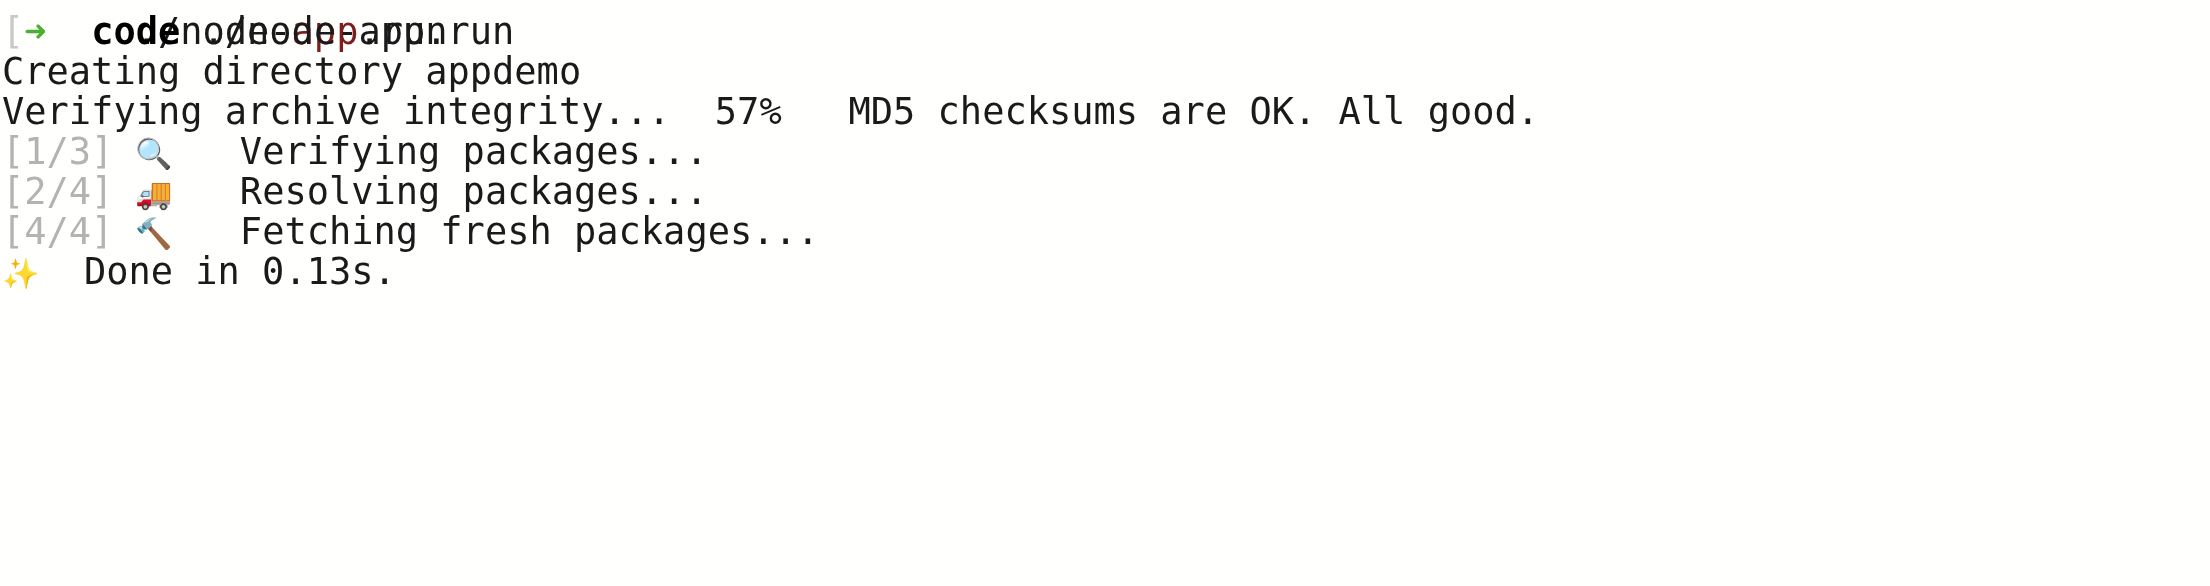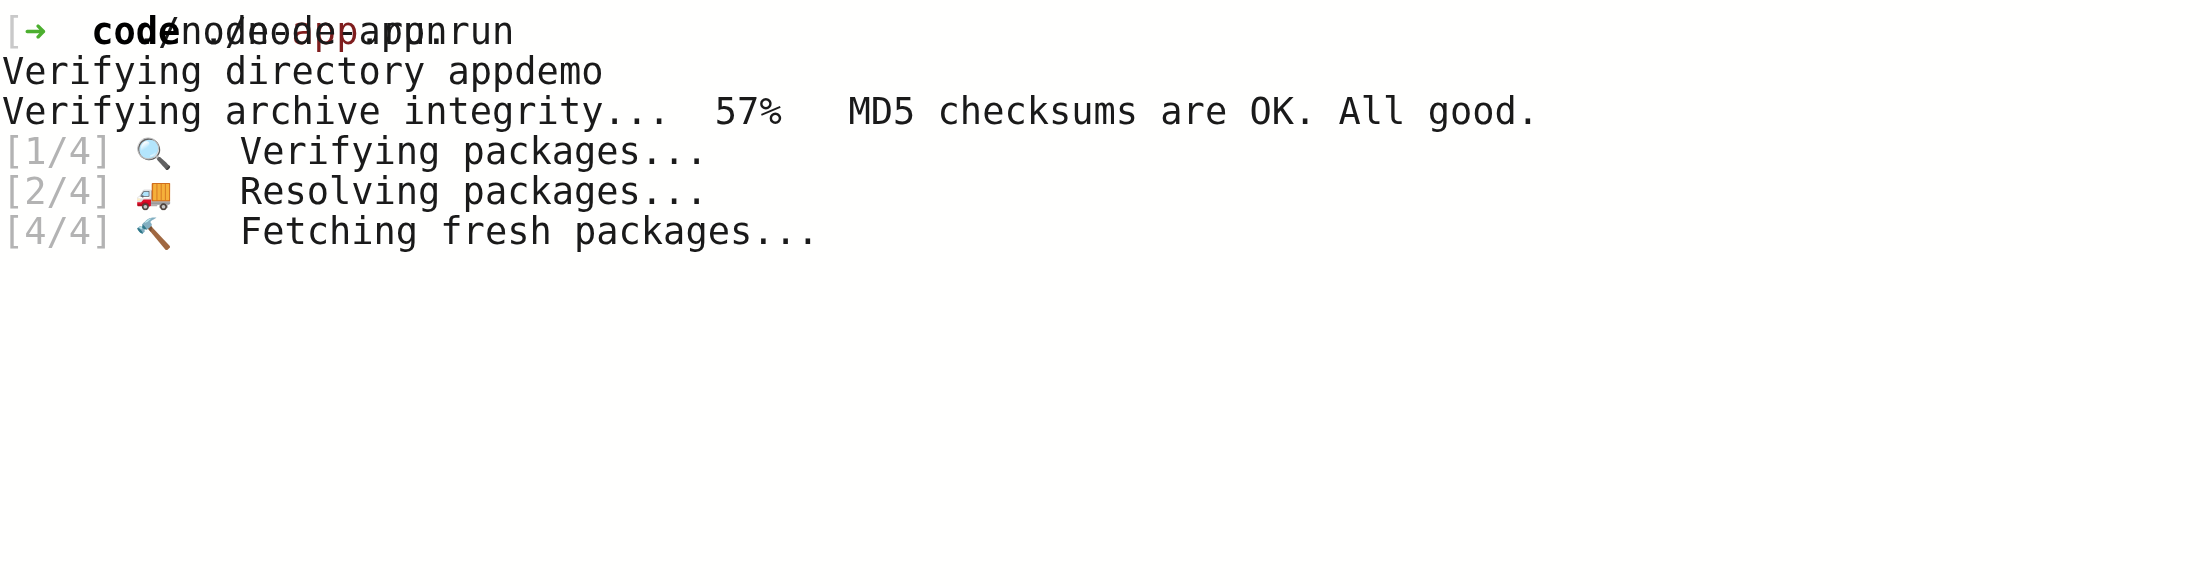--- a/index.html
+++ b/index.html
@@ -71,20 +71,21 @@
 
 <div id="terminal">
   <div id="scrollback">
 
     <div class="line line-clipped">
       <span class="seg c-default">./node-</span><span class="seg c-red">app</span><span class="seg c-default">.run</span>
     </div>
 
     <div id="lines">
         <div class="line"><span class="seg c-bracket">[</span><span class="seg c-green">➜</span><span class="seg c-default">  </span><span class="seg c-cyan c-bold">code</span><span class="seg c-default"> ./node-app.run</span></div>
-        <div class="line"><span class="seg c-default">Verifying directory appdemo</span></div>
+        <div class="line"><span class="seg c-default">Creating directory appdemo</span></div>
         <div class="line"><span class="seg c-default">Verifying archive integrity...  57%   MD5 checksums are OK. All good.</span></div>
-        <div class="line"><span class="seg c-gray">[1/4]</span><span class="seg c-default"> </span><span class="seg emoji">🔍</span><span class="seg c-default">   Verifying packages...</span></div>
+        <div class="line"><span class="seg c-gray">[1/3]</span><span class="seg c-default"> </span><span class="seg emoji">🔍</span><span class="seg c-default">   Verifying packages...</span></div>
         <div class="line"><span class="seg c-gray">[2/4]</span><span class="seg c-default"> </span><span class="seg emoji">🚚</span><span class="seg c-default">   Resolving packages...</span></div>
         <div class="line"><span class="seg c-gray">[4/4]</span><span class="seg c-default"> </span><span class="seg emoji">🔨</span><span class="seg c-default">   Fetching fresh packages...</span></div>
+        <div class="line"><span class="seg emoji">✨</span><span class="seg c-default">  Done in 0.13s.</span></div>
       </div>
   </div>
 </div>
 
 </body></html>

